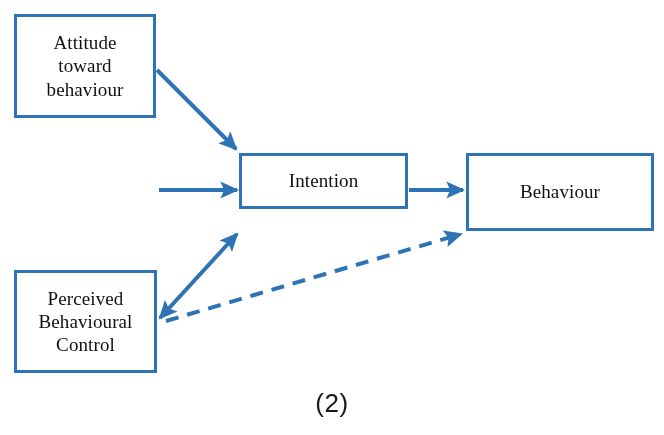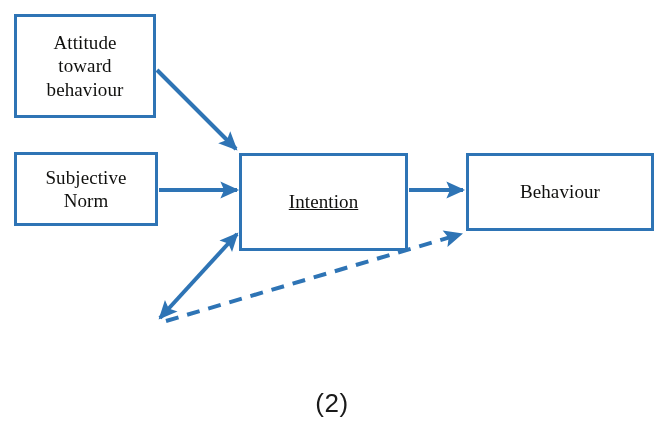--- a/index.html
+++ b/index.html
@@ -40,21 +40,21 @@
     z-index: 2;
   }
   .node-label {
     display: block;
     white-space: pre-line;
     padding: 0 4px;
   }
   #node-attitude   { left: 14px;  top: 14px;  width: 142px; height: 104px; }
   #node-subjective { left: 14px;  top: 152px; width: 144px; height: 74px;  }
   #node-pbc        { left: 14px;  top: 270px; width: 143px; height: 103px; }
-  #node-intention  { left: 239px; top: 153px; width: 169px; height: 98px; text-decoration: underline;  }
+  #node-intention  { left: 239px; top: 153px; width: 169px; height: 56px;  }
   #node-behaviour  { left: 466px; top: 153px; width: 188px; height: 78px;  }
 
   #figure-caption {
     position: absolute;
     left: 0;
     top: 388px;
     width: 664px;
     text-align: center;
     font-family: "Liberation Sans", "DejaVu Sans", sans-serif;
     font-size: 26px;
@@ -87,25 +87,26 @@
 
     <line x1="166" y1="321" x2="461" y2="234" stroke="#2E74B5" stroke-width="4" stroke-linecap="butt" stroke-dasharray="13 9" marker-end="url(#arrow-end)"></line>
   </svg>
 
   <div class="node-box" id="node-attitude">
     <span class="node-label">Attitude
 toward
 behaviour</span>
   </div>
 
-  <div class="node-box" id="node-subjective">
-    <span class="node-label">Subjective
-Norm</span>
+
+  <div class="node-box" id="node-pbc">
+    <span class="node-label">Perceived
+Behavioural
+Control</span>
   </div>
-
 
   <div class="node-box" id="node-intention">
     <span class="node-label">Intention</span>
   </div>
 
   <div class="node-box" id="node-behaviour">
     <span class="node-label">Behaviour</span>
   </div>
 
   <div id="figure-caption">(2)</div>

